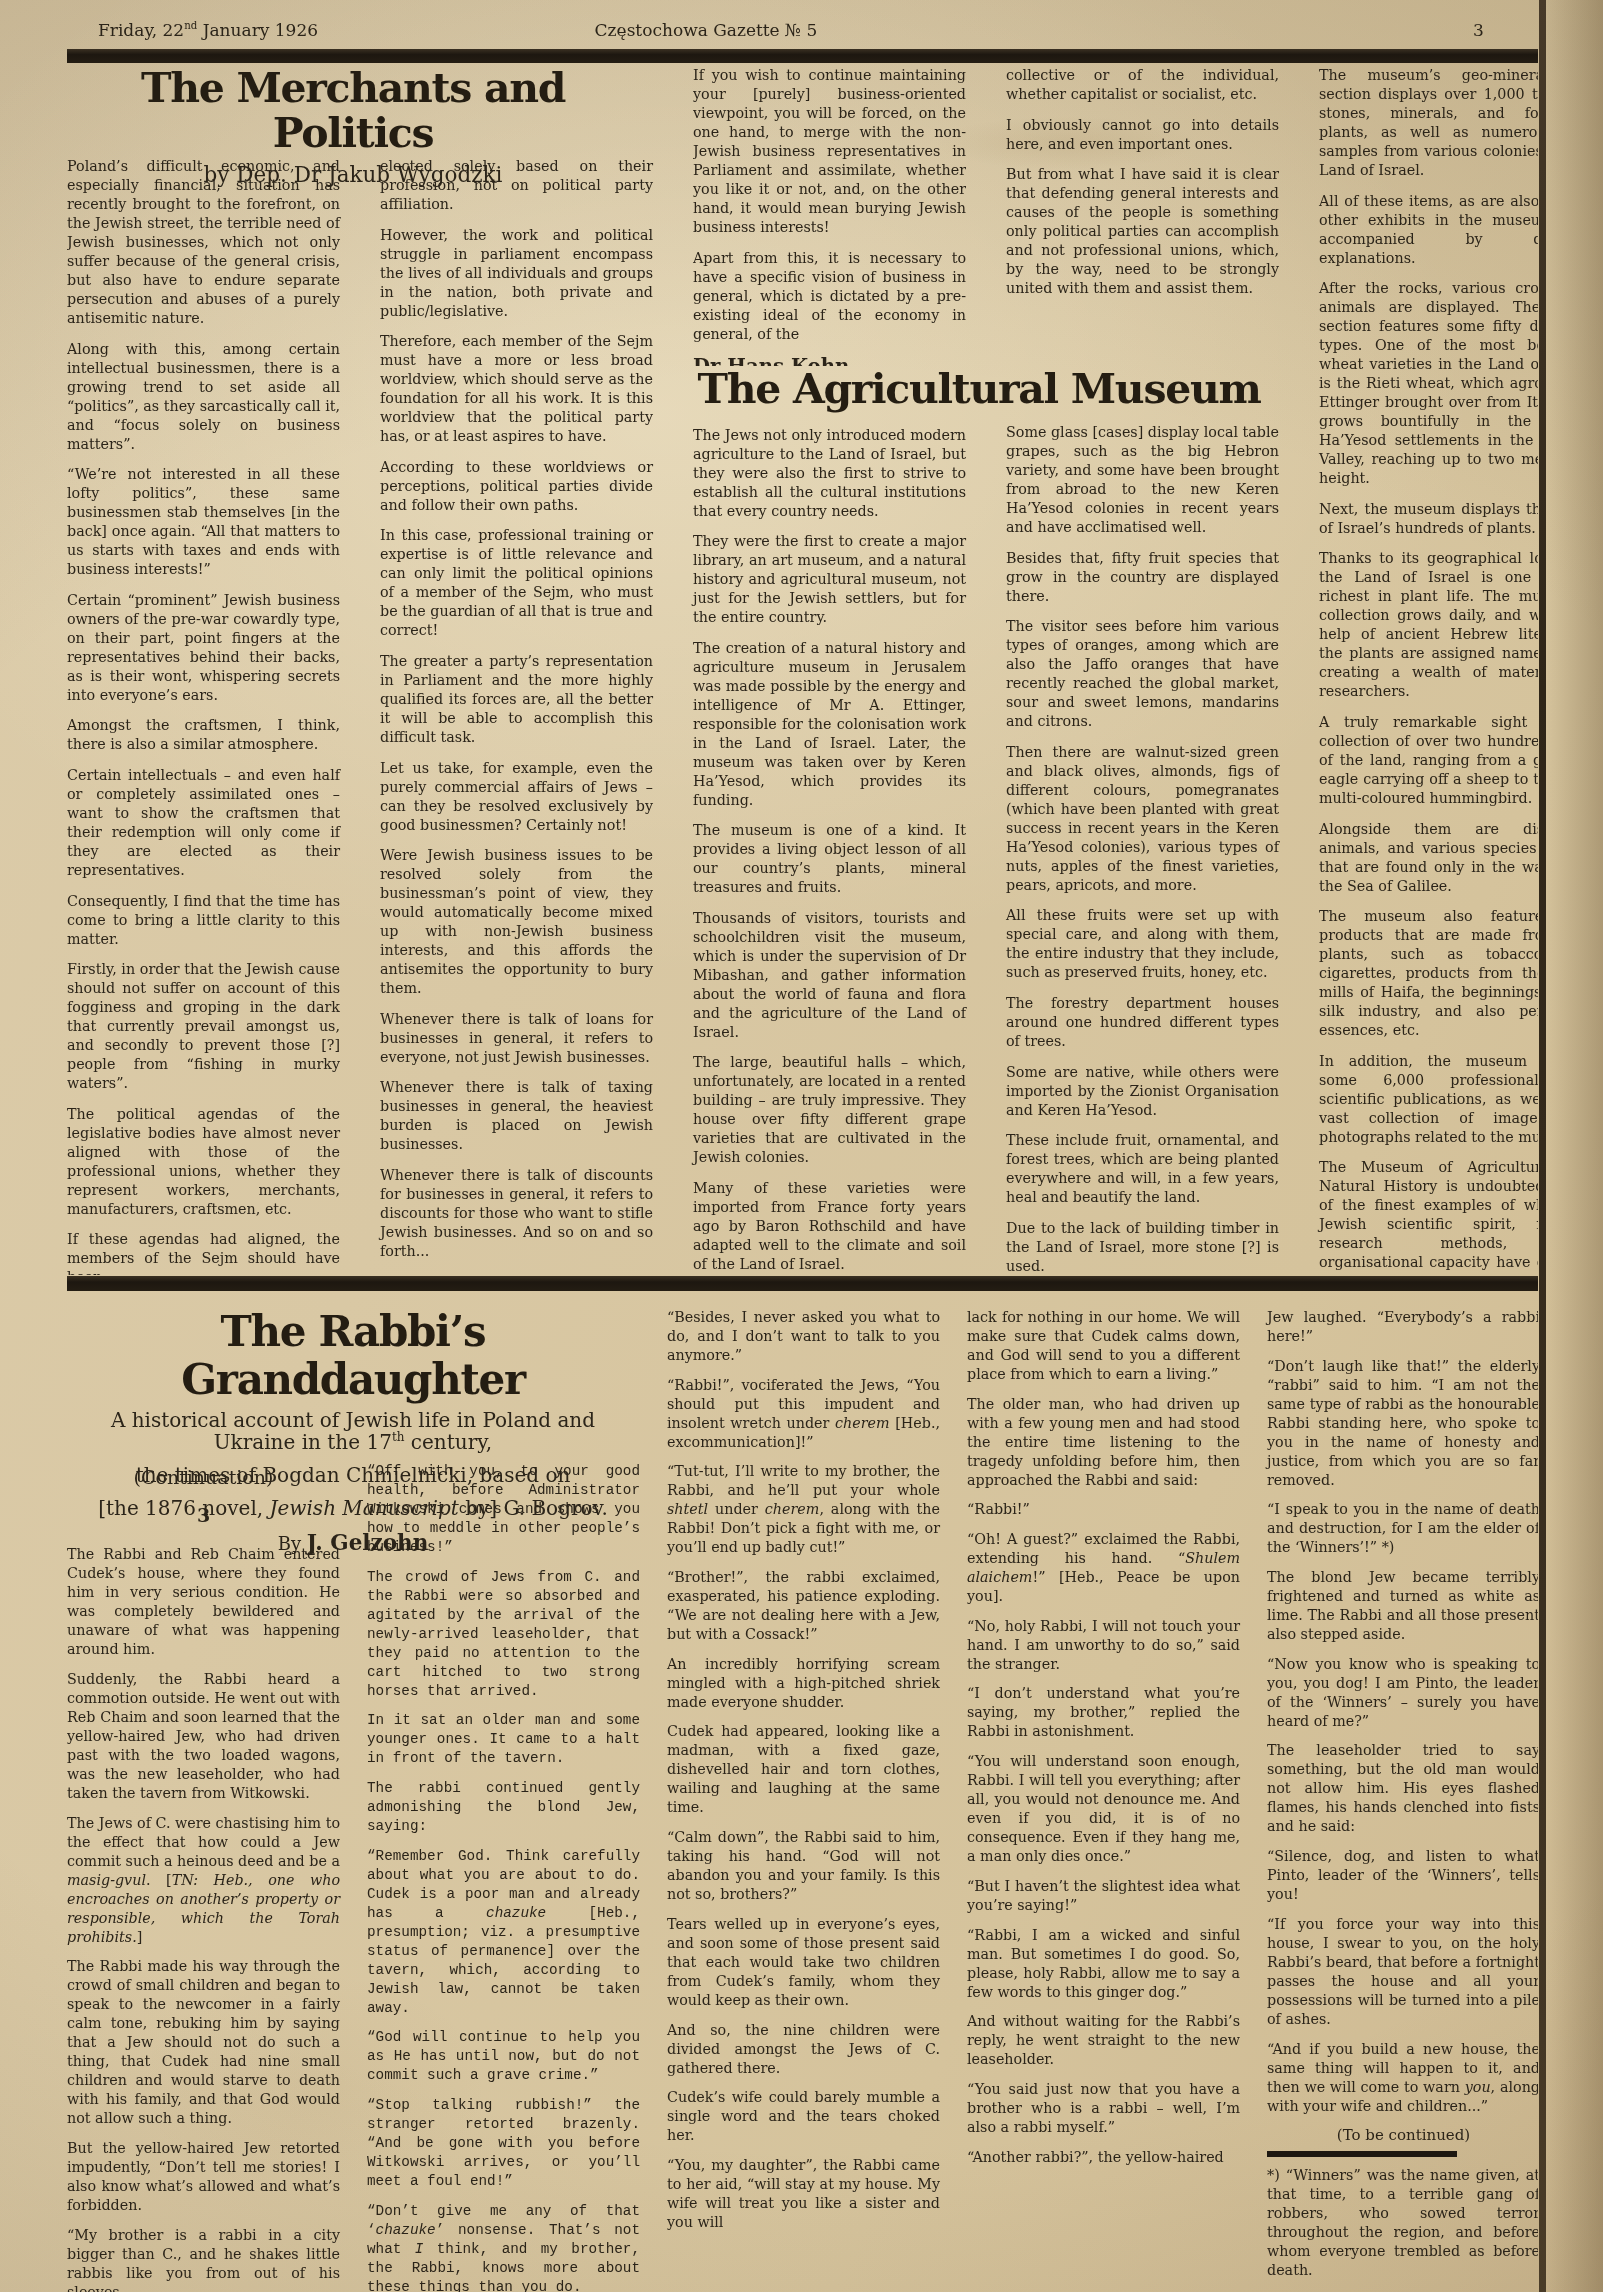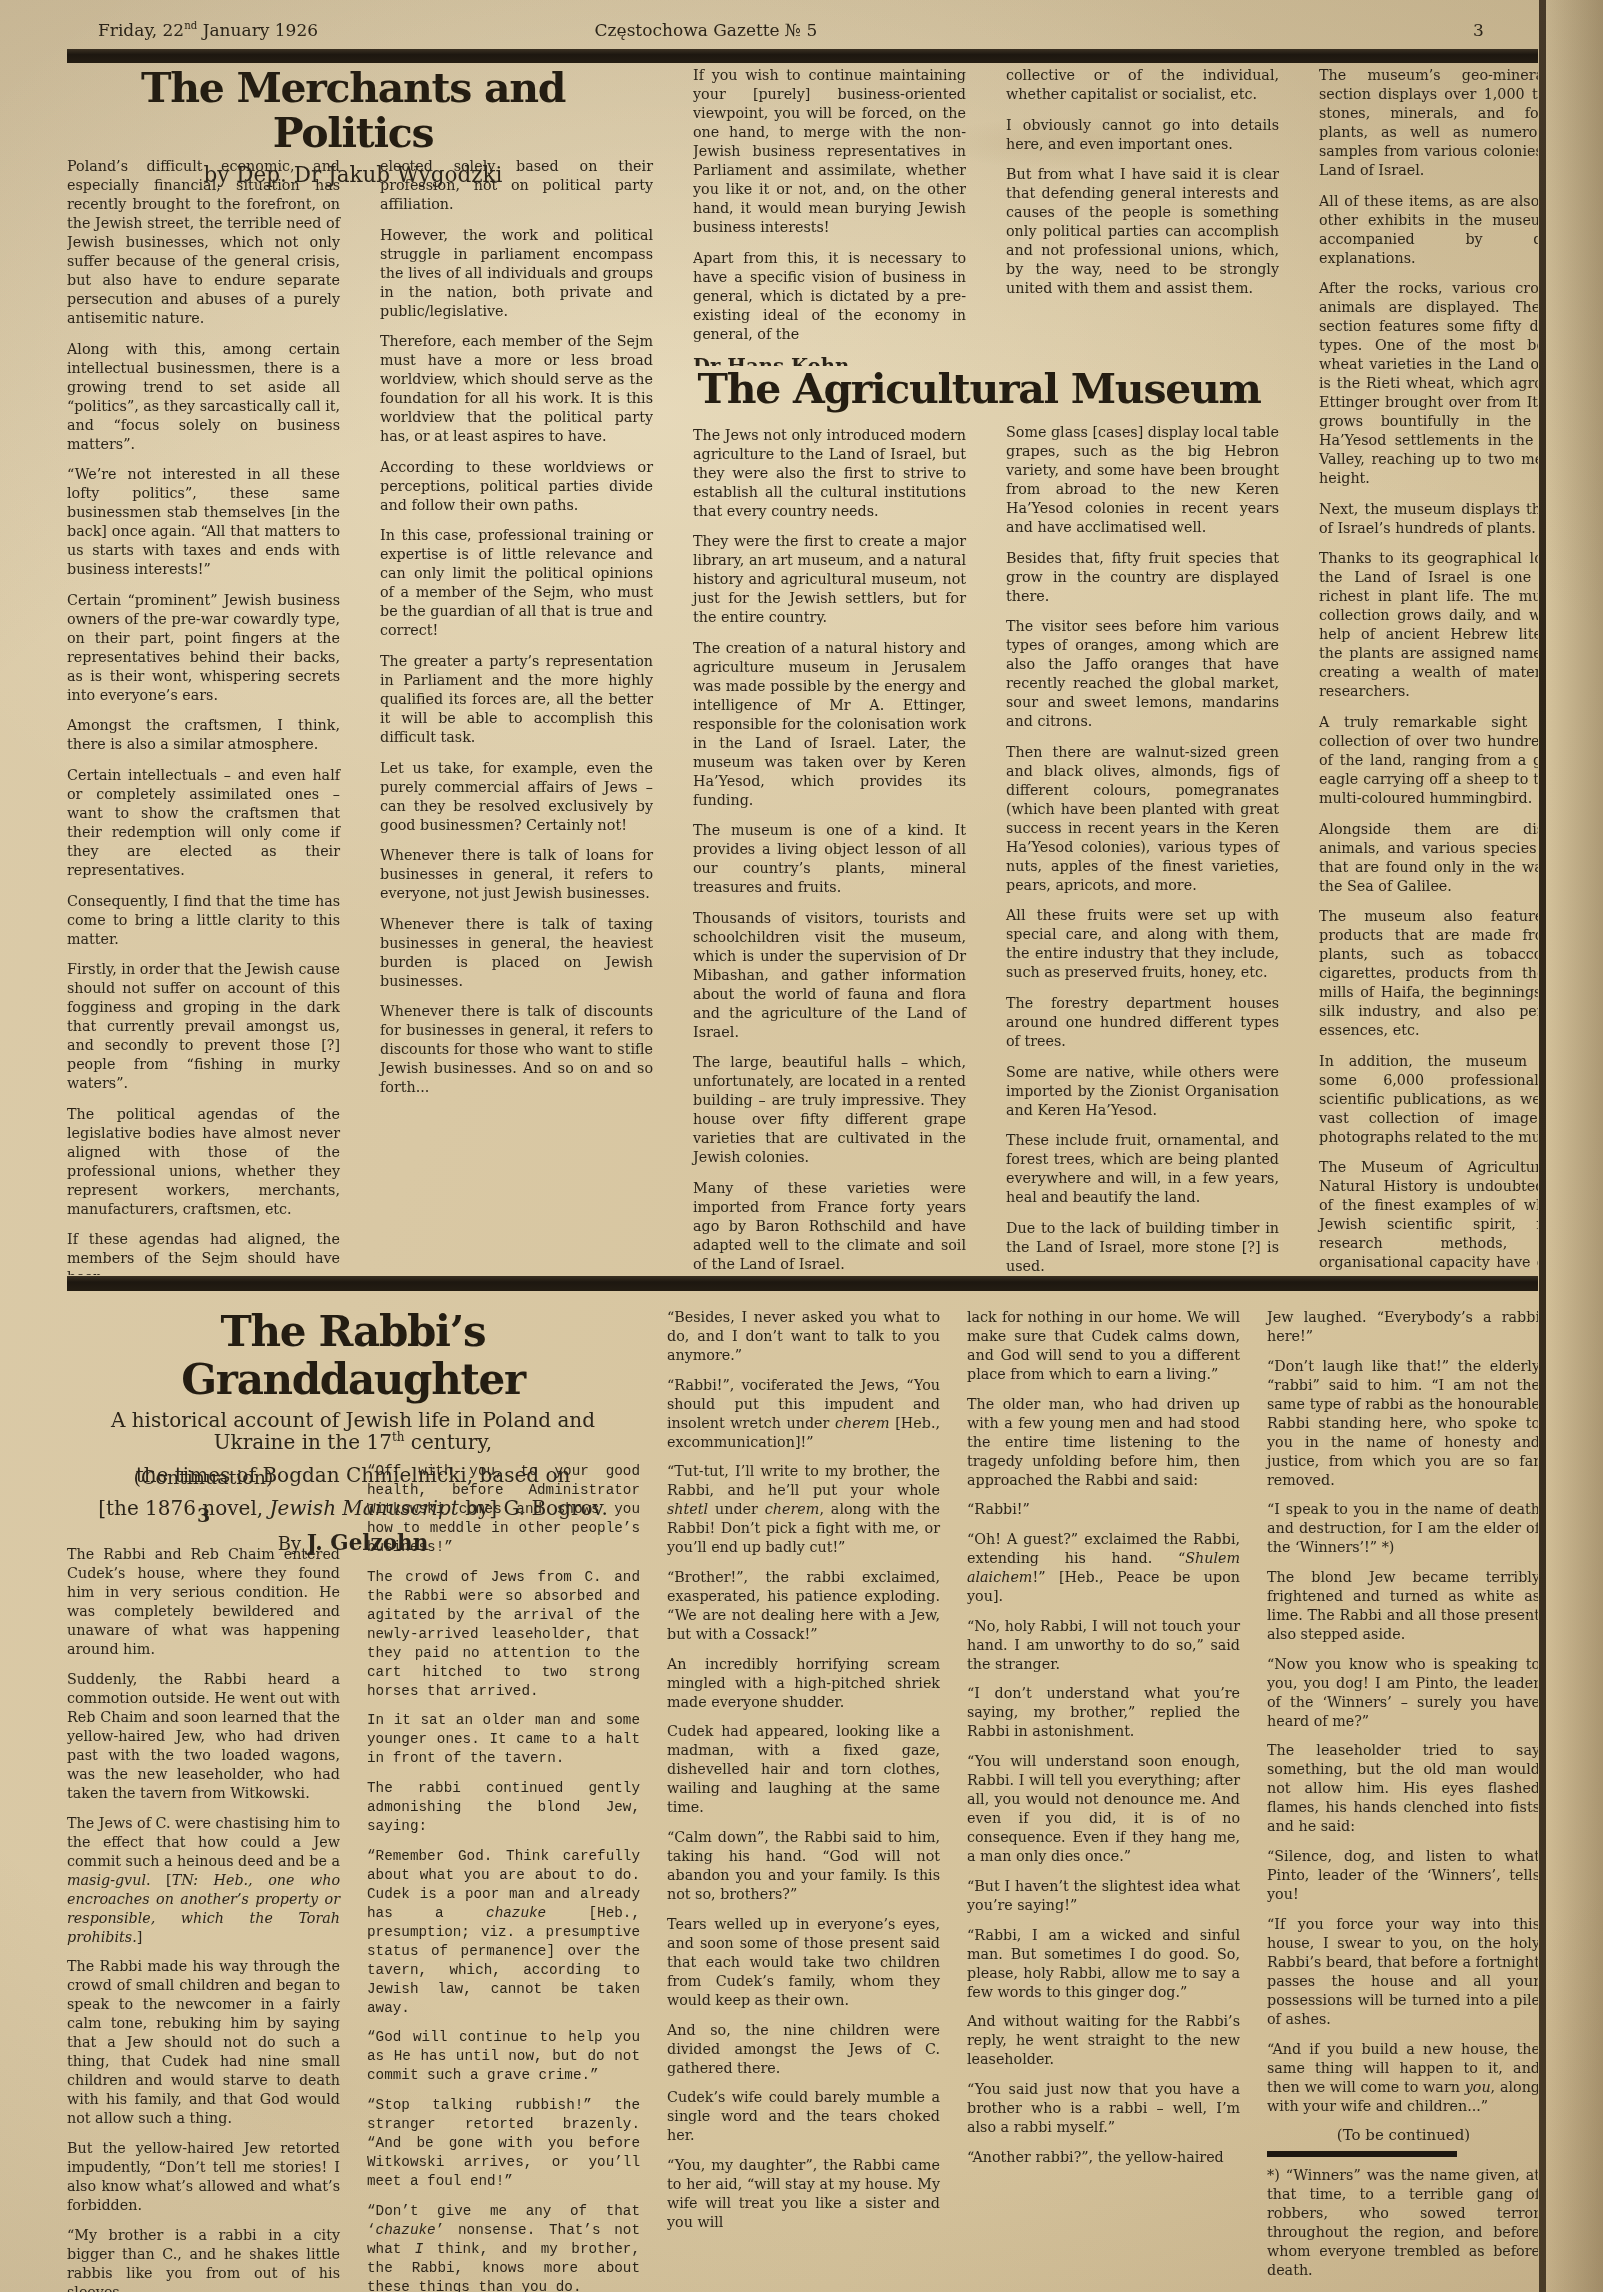--- a/index.html
+++ b/index.html
@@ -100,20 +100,21 @@
 
       <div class="col body-text col-pad-a1">
         <div>
             <p>elected solely based on their profession, not on political party affiliation.</p>
             <p>However, the work and political struggle in parliament encompass the lives of all individuals and groups in the nation, both private and public/legislative.</p>
             <p>Therefore, each member of the Sejm must have a more or less broad worldview, which should serve as the foundation for all his work. It is this worldview that the political party has, or at least aspires to have.</p>
             <p>According to these worldviews or perceptions, political parties divide and follow their own paths.</p>
             <p>In this case, professional training or expertise is of little relevance and can only limit the political opinions of a member of the Sejm, who must be the guardian of all that is true and correct!</p>
             <p>The greater a party’s representation in Parliament and the more highly qualified its forces are, all the better it will be able to accomplish this difficult task.</p>
             <p>Let us take, for example, even the purely commercial affairs of Jews – can they be resolved exclusively by good businessmen? Certainly not!</p>
+            <p>Were Jewish business issues to be resolved solely from the businessman’s point of view, they would automatically become mixed up with non-Jewish business interests, and this affords the antisemites the opportunity to bury them.</p>
             <p>Whenever there is talk of loans for businesses in general, it refers to everyone, not just Jewish businesses.</p>
             <p>Whenever there is talk of taxing businesses in general, the heaviest burden is placed on Jewish businesses.</p>
             <p>Whenever there is talk of discounts for businesses in general, it refers to discounts for those who want to stifle Jewish businesses.  And so on and so forth...</p>
           </div>
       </div>
 
       <div class="col body-text">
         <div class="upper3">
           <div>
               <p>If you wish to continue maintaining your [purely] business-oriented viewpoint, you will be forced, on the one hand, to merge with the non-Jewish business representatives in Parliament and assimilate, whether you like it or not, and, on the other hand, it would mean burying Jewish business interests!</p>

